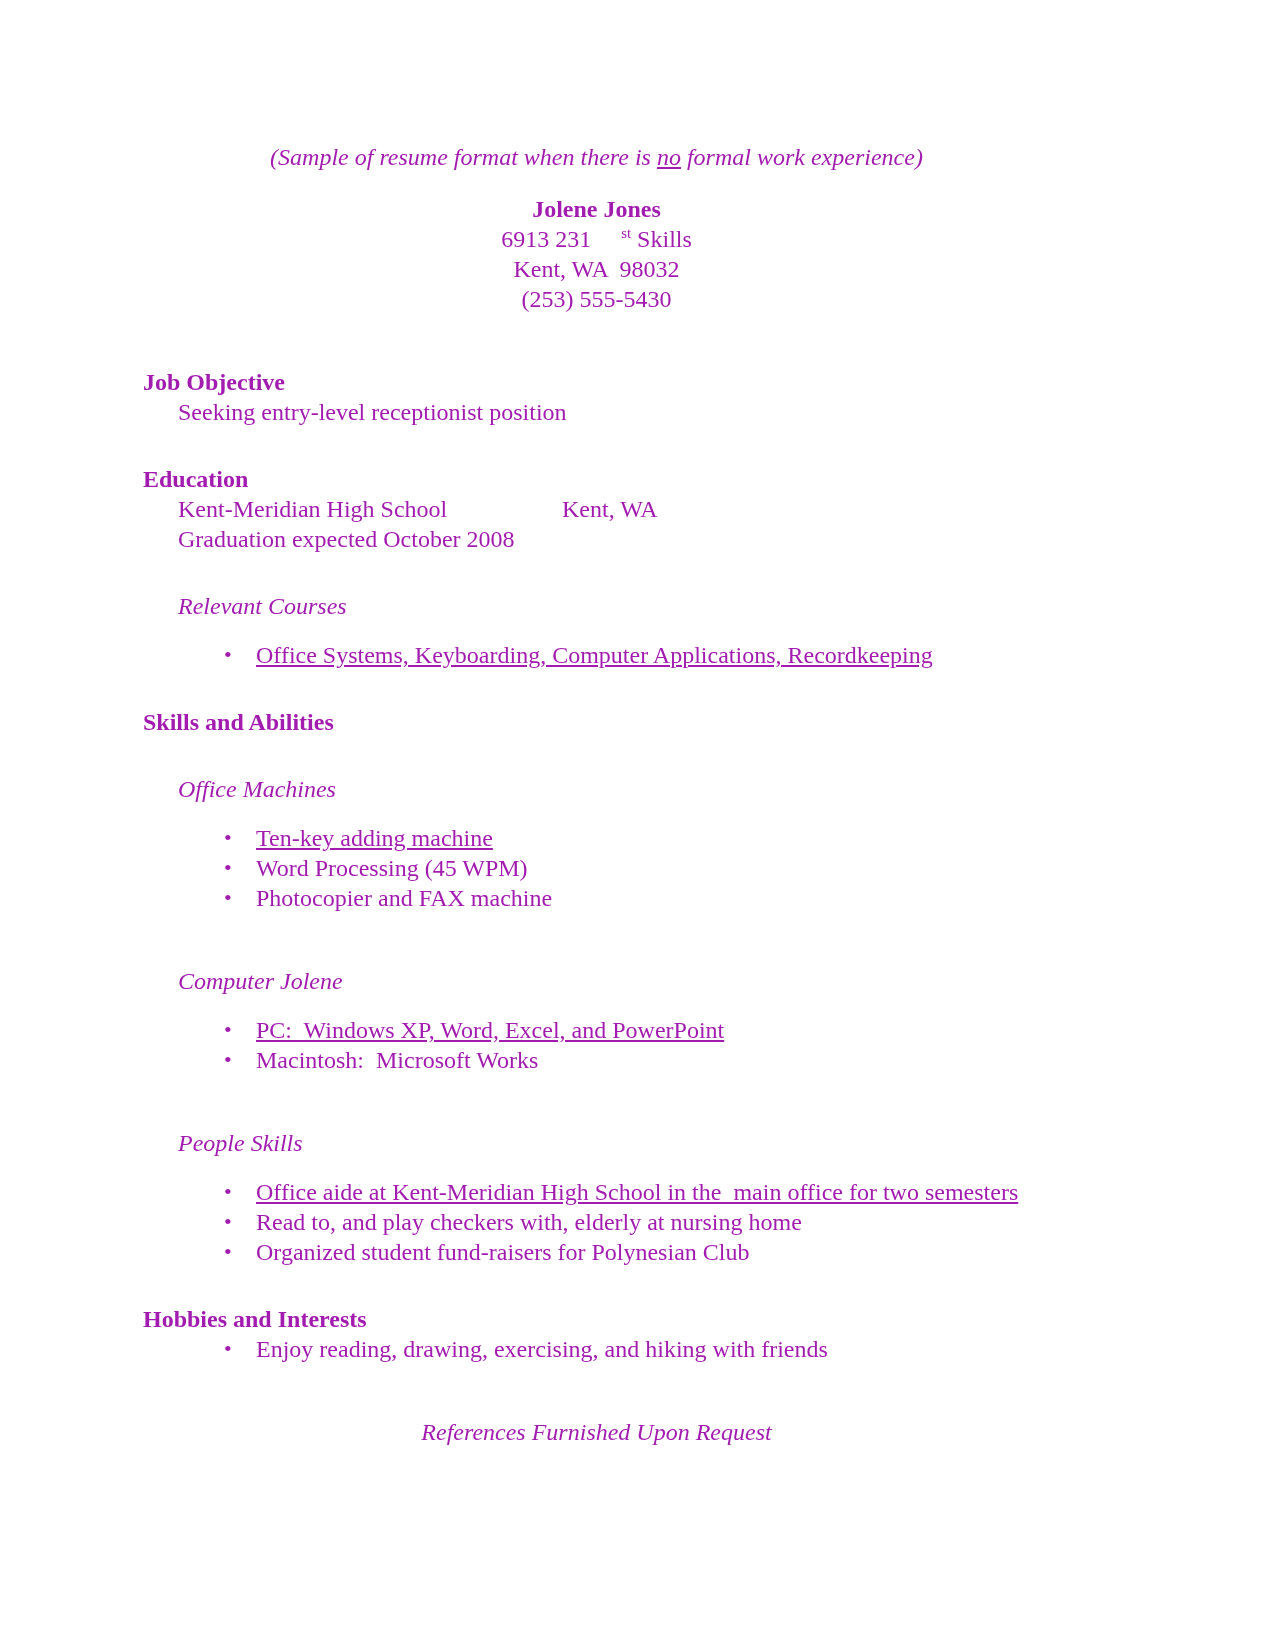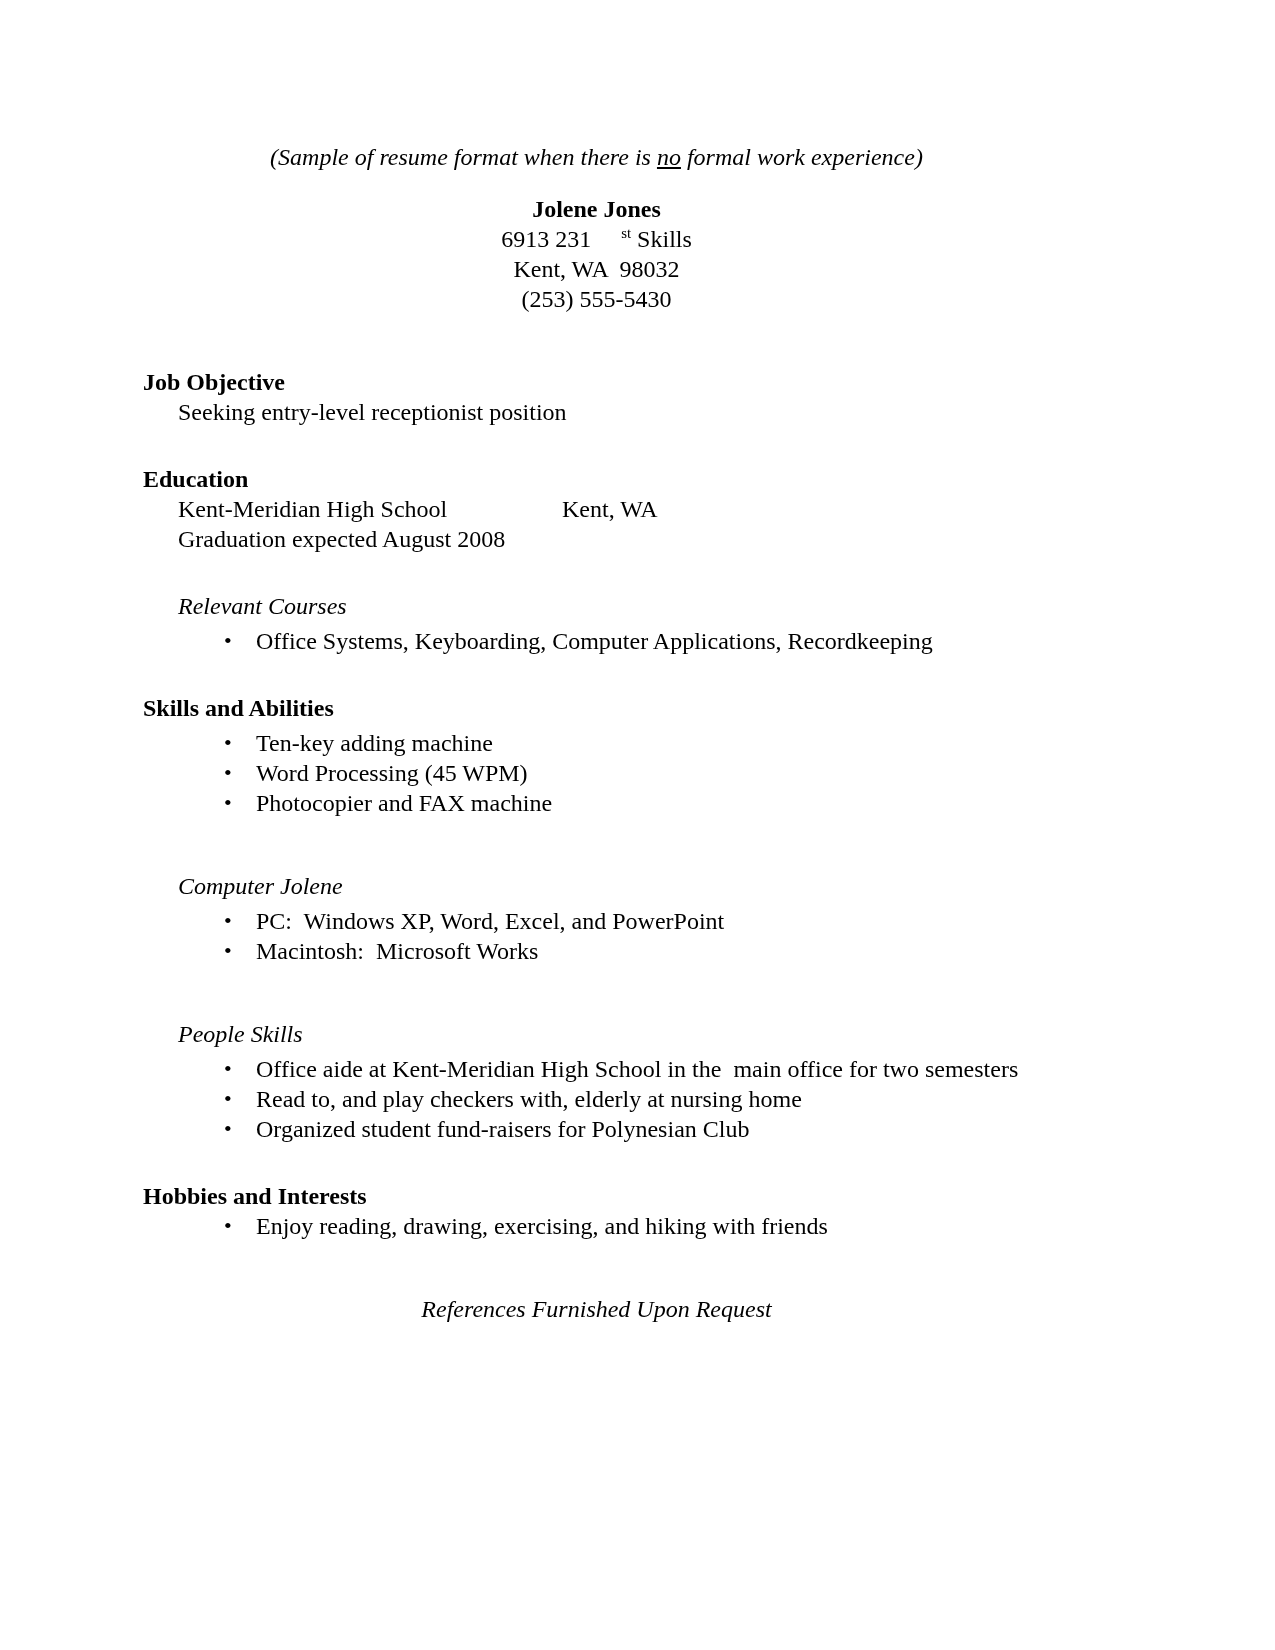--- a/index.html
+++ b/index.html
@@ -2,21 +2,21 @@
 <html><head>
 <meta charset="utf-8">
 <style>
   html, body { margin: 0; padding: 0; background: #ffffff; }
   .page {
     position: relative;
     width: 1258px;
     height: 1650px;
     background: #ffffff;
     font-family: "Liberation Serif", "DejaVu Serif", serif;
-    color: #000000;
+    color: #a21caf;
     font-size: 24px;
     overflow: hidden;
   }
   .content {
     padding: 142px 208px 0 143px; 
   }
   .line {
     line-height: 30px;
     min-height: 30px;
     white-space: pre-wrap;
@@ -41,21 +41,21 @@
     min-height: 30px;
     white-space: pre-wrap;
   }
   ul.bullets li::before {
     content: "\2022";
     position: absolute;
     left: 81px;           
     top: 0;
     font-size: 22px;
   }
-  .first-bullet { margin-top: 5px; }
+  .first-bullet { margin-top: 19px; text-decoration: underline; }
 
   .gap-sm { margin-top: 37px; }  
   .gap-md { margin-top: 28px; }
   .gap-lg { margin-top: 53px; }  
 
   .school-row { display: flex; }
   .school-name { display: inline-block; width: 384px; } 
 
   .header-name { margin-top: 22px; font-weight: 700; }
 </style>
@@ -70,29 +70,30 @@
     <div class="line centered header-name">Jolene Jones</div>
     <div class="line centered"><span>6913 231</span><span class="sup">st</span><span> Skills</span></div>
     <div class="line centered">Kent, WA  98032</div>
     <div class="line centered">(253) 555-5430</div>
 
     <div class="line heading gap-lg">Job Objective</div>
     <div class="line indent1">Seeking entry-level receptionist position</div>
 
     <div class="line heading gap-sm">Education</div>
     <div class="line indent1 school-row"><span class="school-name">Kent-Meridian High School</span><span>Kent, WA</span></div>
-    <div class="line indent1">Graduation expected August 2008</div>
+    <div class="line indent1">Graduation expected October 2008</div>
 
     <div class="line subheading gap-sm">Relevant Courses</div>
     <ul class="bullets">
       <li class="first-bullet">Office Systems, Keyboarding, Computer Applications, Recordkeeping</li>
     </ul>
 
     <div class="line heading gap-sm">Skills and Abilities</div>
 
+    <div class="line subheading gap-sm">Office Machines</div>
     <ul class="bullets">
       <li class="first-bullet">Ten-key adding machine</li>
       <li>Word Processing (45 WPM)</li>
       <li>Photocopier and FAX machine</li>
     </ul>
 
     <div class="line subheading gap-lg">Computer Jolene</div>
     <ul class="bullets">
       <li class="first-bullet">PC:  Windows XP, Word, Excel, and PowerPoint</li>
       <li>Macintosh:  Microsoft Works</li>

